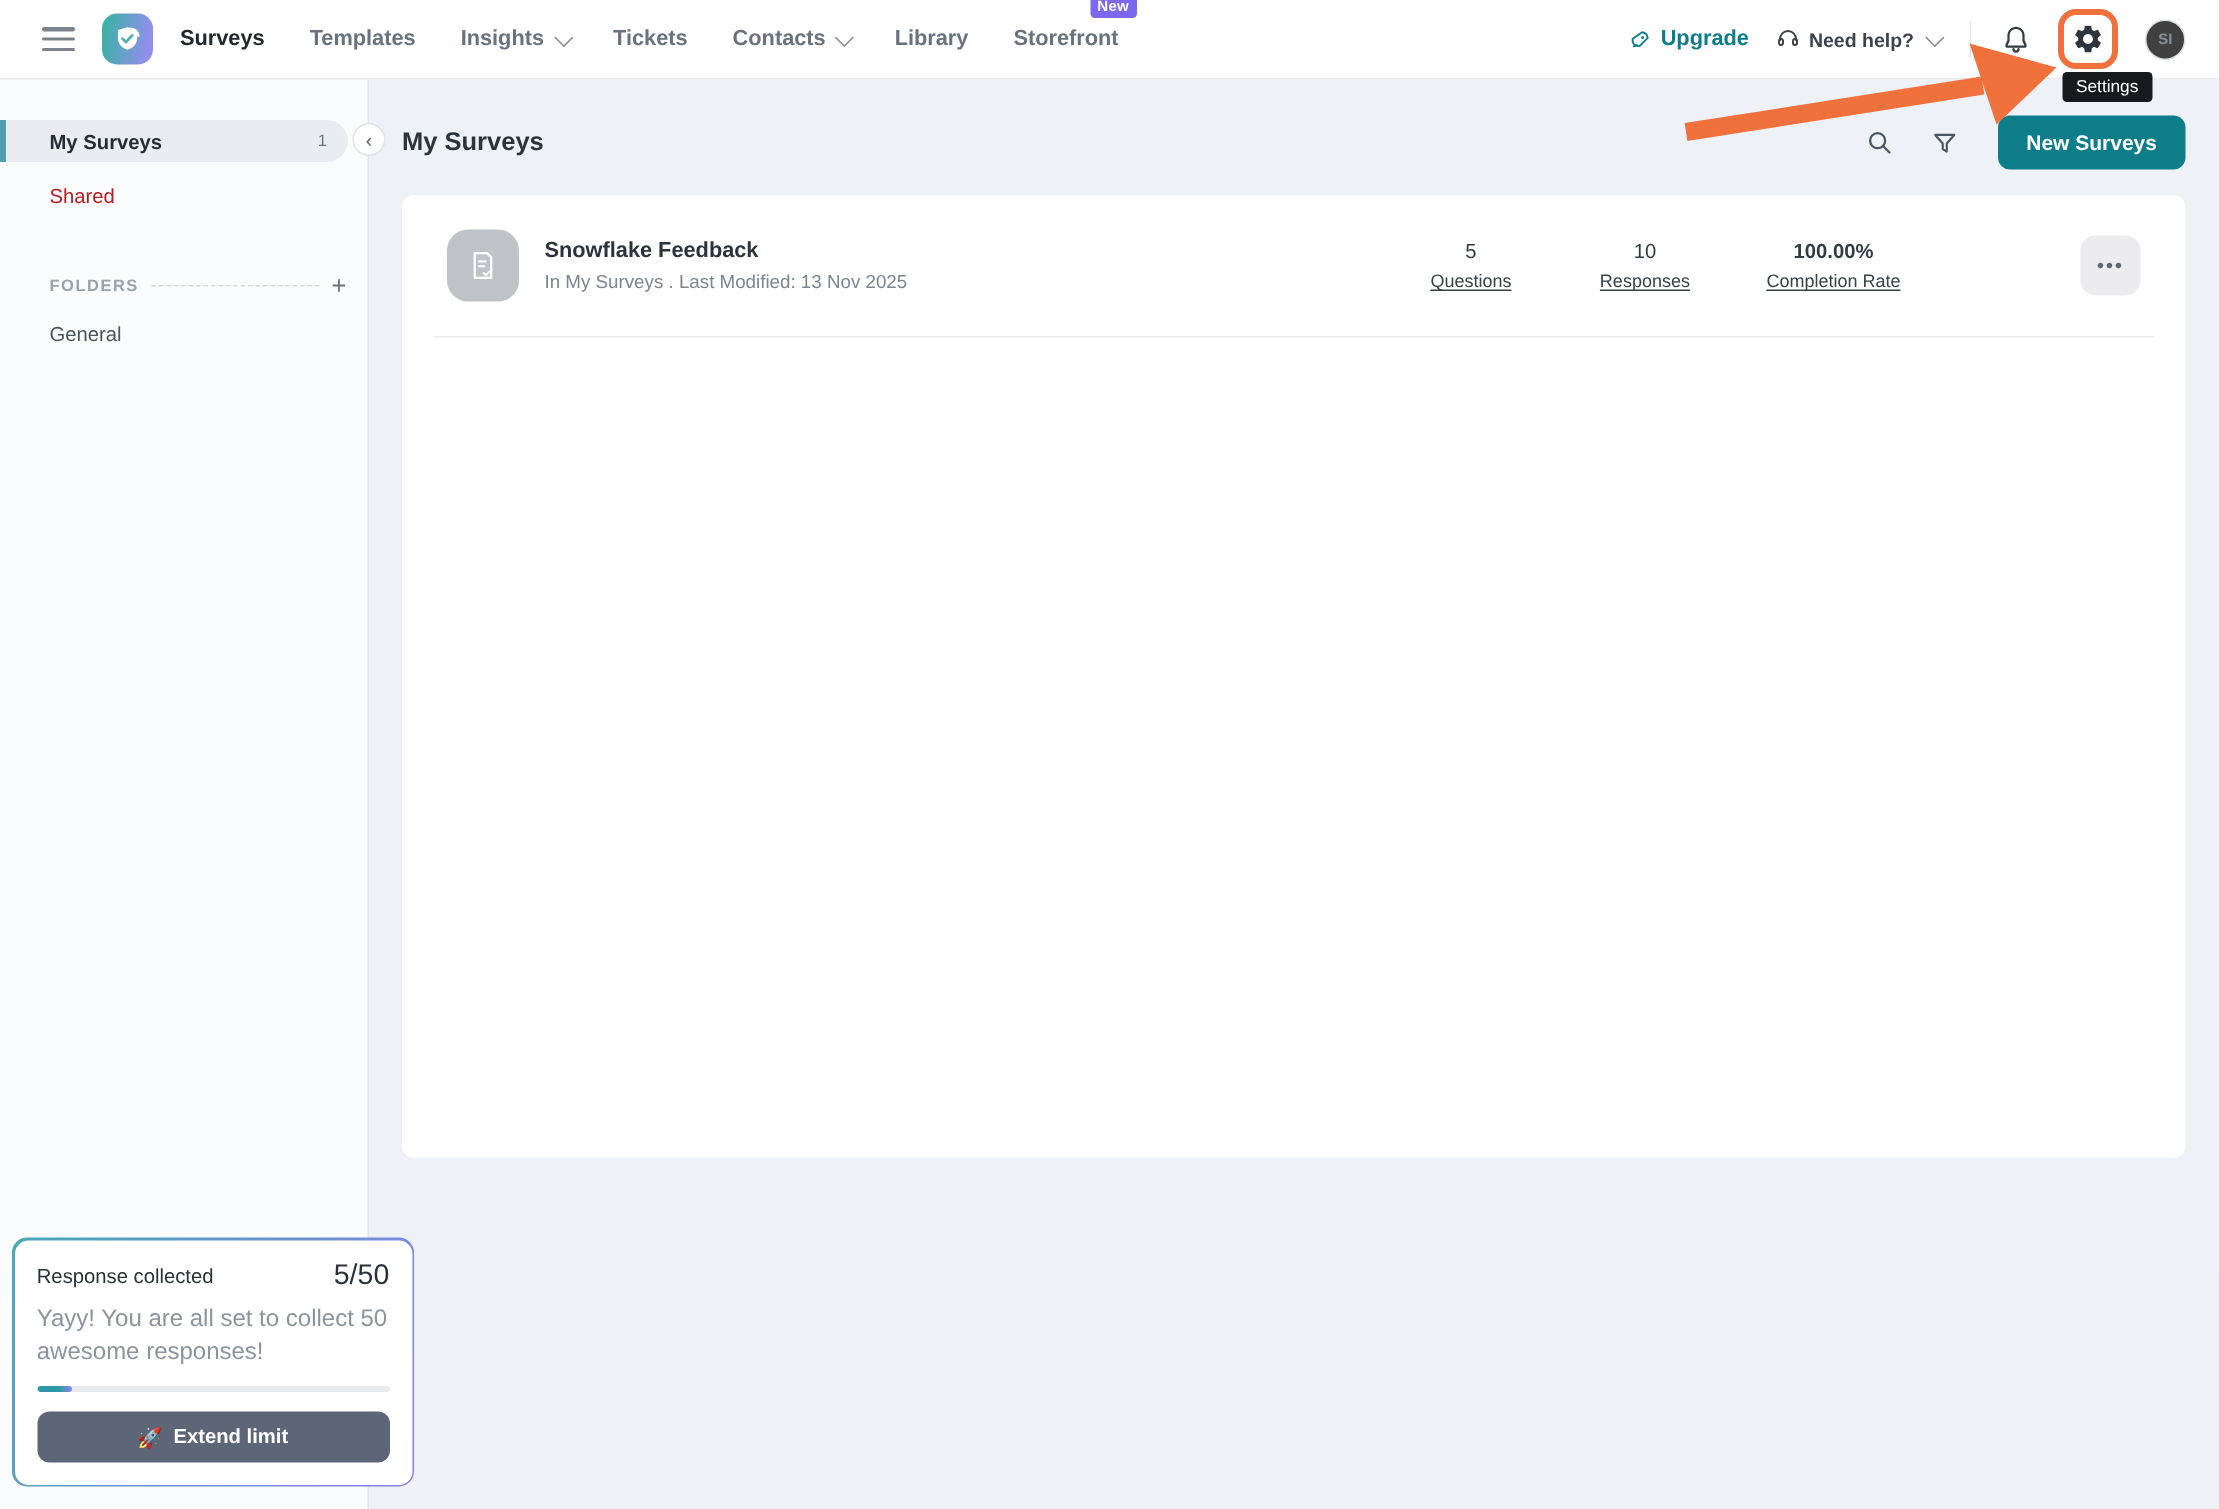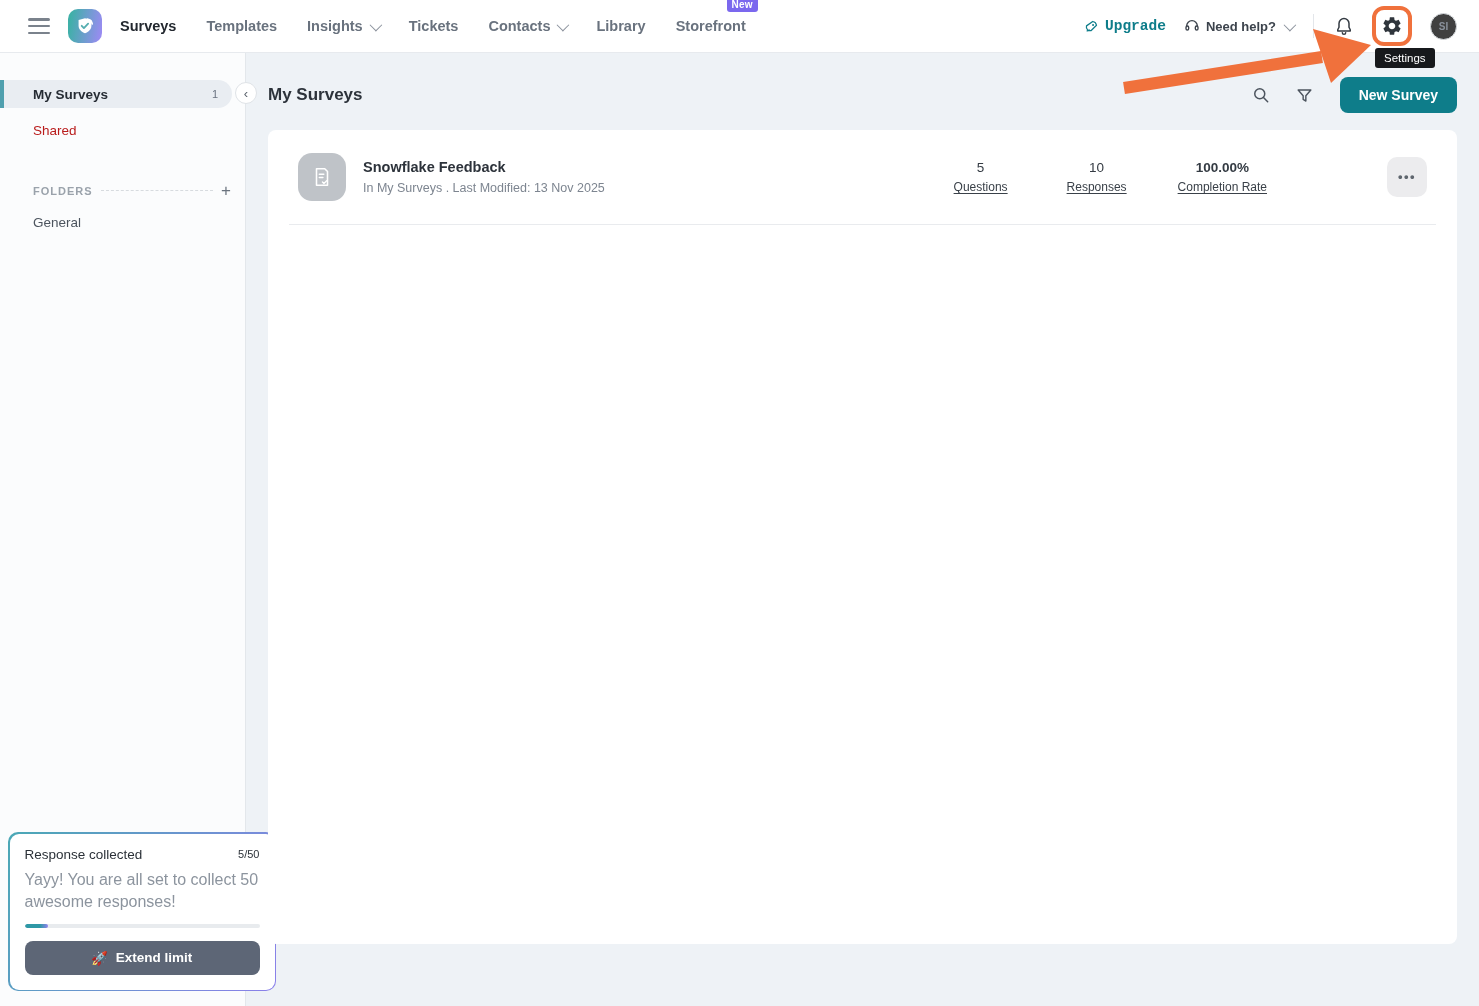--- a/index.html
+++ b/index.html
@@ -15,21 +15,21 @@
   .logo { width:34px; height:34px; border-radius:10px; background:linear-gradient(100deg,#3fb0a8 10%,#9a8bf2 95%);
     display:flex; align-items:center; justify-content:center; margin-right:18px; }
   .nav-items { display:flex; align-items:center; gap:30px; }
   .nav-item { font-size:14.5px; font-weight:600; color:#69727e; cursor:pointer; display:flex; align-items:center; gap:5px; position:relative; white-space:nowrap; }
   .nav-item.active { color:#22272e; font-weight:700; }
   .chev { width:9px; height:9px; border-right:1.6px solid #8a919c; border-bottom:1.6px solid #8a919c;
     transform:rotate(45deg) translateY(-2px); display:inline-block; margin-left:2px; }
   .new-badge { position:absolute; top:-21px; right:-12px; background:#7b68ee; color:#fff; font-size:10px; font-weight:700;
     padding:2px 5px; border-radius:3px; letter-spacing:.2px; }
   .nav-right { margin-left:auto; display:flex; align-items:center; gap:18px; }
-  .upgrade { display:flex; align-items:center; gap:6px; color:#0e7d8a; font-size:14.5px; font-weight:700; cursor:pointer;font-family:Liberation Mono, monospace; }
+  .upgrade { display:flex; align-items:center; gap:6px; color:#0e7d8a; font-size:14.5px; font-weight:700; cursor:pointer; }
   .need-help { display:flex; align-items:center; gap:6px; color:#3c434c; font-size:13px; font-weight:600; cursor:pointer; }
   .vdivider { width:1px; height:24px; background:#e3e6ea; margin:0 2px; }
   .icon-btn { background:none; border:none; cursor:pointer; display:flex; align-items:center; justify-content:center; }
   .gear-wrap { width:40px; height:40px; border:4px solid #f0713c; border-radius:12px; background:#fff;
     display:flex; align-items:center; justify-content:center; cursor:pointer; }
   .avatar { width:27px; height:27px; border-radius:50%; background:#404040; border:1px solid #d9dde1;
     display:flex; align-items:center; justify-content:center; font-size:10px; font-weight:700; color:#8a919c; cursor:pointer; }
 
   
   .tooltip { position:absolute; top:48px; left:1375px; background:#17191c; color:#fff; font-size:11.5px;
@@ -49,39 +49,39 @@
   .folders-line { flex:1; border-top:1px dashed #d7dbdf; }
   .plus-btn { font-size:17px; color:#6a737e; cursor:pointer; line-height:1; background:none; border:none; }
   .folder-item { margin-top:16px; font-size:13.5px; color:#4c545e; padding-left:33px; cursor:pointer; }
 
   
   .usage { position:absolute; left:8px; bottom:15px; width:268px; border-radius:10px; padding:1.5px;
     background:linear-gradient(120deg,#4aa8b5,#8b80ea); }
   .usage-inner { background:#ffffff; border-radius:9px; padding:13px 15px 15px; }
   .usage-head { display:flex; justify-content:space-between; align-items:center; }
   .usage-title { font-size:13.5px; color:#2b3138; }
-  .usage-count { font-size:11px; color:#2b3138; }
+  .usage-count { font-size:19px; color:#2b3138; }
   .usage-msg { margin-top:7px; font-size:16px; line-height:1.4; color:#8c949e; }
   .progress { margin-top:10px; height:4px; border-radius:2px; background:#e8ebee; overflow:hidden; }
   .progress-fill { height:100%; border-radius:2px; background:linear-gradient(90deg,#2e98a6 65%,#9183ee); }
   .extend-btn { margin-top:13px; width:100%; height:34px; border:none; border-radius:8px; background:#5d6676;
     color:#fff; font-size:13.5px; font-weight:700; font-family:"Liberation Sans",sans-serif; cursor:pointer;
     display:flex; align-items:center; justify-content:center; gap:7px; }
 
   
   .main { position:absolute; top:53px; left:247px; right:0; bottom:0; }
   .collapse-btn { position:absolute; left:-12px; top:29px; width:22px; height:22px; border-radius:50%;
     background:#fff; border:1px solid #dfe3e7; color:#5a626c; font-size:13px; line-height:19px; text-align:center; cursor:pointer; z-index:6; }
   .main-header { display:flex; align-items:center; padding:24px 22px 0 21px; }
   .page-title { font-size:17px; font-weight:700; color:#2d333b; }
   .header-actions { margin-left:auto; display:flex; align-items:center; gap:24px; }
   .new-survey-btn { background:#0e7d8a; color:#fff; border:none; border-radius:8px; font-family:"Liberation Sans",sans-serif;
     font-size:14px; font-weight:700; padding:10px 19px; cursor:pointer; margin-left:2px; }
 
-  .content-card { position:absolute; left:21px; right:22px; top:77px; height:814px; background:#fff; border-radius:8px; }
+  .content-card { position:absolute; left:21px; right:22px; top:77px; height:642px; background:#fff; border-radius:8px; }
   .survey-row { display:flex; align-items:center; margin:0 21px; padding:23px 9px 23px 9px; border-bottom:1px solid #e9ebee; cursor:pointer; }
   .survey-icon { width:48px; height:48px; border-radius:14px; background:#bfc3c8; display:flex; align-items:center; justify-content:center; flex:none; }
   .survey-info { margin-left:17px; flex:1; min-width:0; }
   .survey-name { font-size:14.5px; font-weight:700; color:#2d333b; }
   .survey-meta { margin-top:6px; font-size:12.5px; color:#7d8590; }
   .stats { display:flex; align-items:center; gap:46px; margin-right:120px; }
   .stat { text-align:center; min-width:70px; }
   .stat-value { font-size:13.5px; color:#343b43; }
   .stat:nth-child(3) .stat-value { font-weight:700; }
   .stat-label { margin-top:5px; font-size:12px; color:#3a4149; text-decoration:underline; text-underline-offset:2px; cursor:pointer; }
@@ -201,21 +201,21 @@
           <svg width="20" height="20" viewBox="0 0 24 24">
             <circle cx="10.5" cy="10.5" r="6" fill="none" stroke="#4c545e" stroke-width="1.8"></circle>
             <line x1="15" y1="15" x2="20" y2="20" stroke="#4c545e" stroke-width="1.8" stroke-linecap="round"></line>
           </svg>
         </button>
         <button class="icon-btn">
           <svg width="19" height="19" viewBox="0 0 24 24">
             <path d="M4 5h16l-6.3 7.2V19l-3.4-2v-4.8z" fill="none" stroke="#4c545e" stroke-width="1.8" stroke-linejoin="round"></path>
           </svg>
         </button>
-        <button class="new-survey-btn">New Survey</button>
+        <button class="new-survey-btn">New Surveys</button>
       </div>
     </div>
 
     <section class="content-card">
       <div class="survey-row">
         <div class="survey-icon">
           <svg width="22" height="22" viewBox="0 0 24 24">
             <path d="M6 3h9l3 3v15H6z" fill="none" stroke="#ffffff" stroke-width="1.7" stroke-linejoin="round"></path>
             <line x1="9" y1="9" x2="14" y2="9" stroke="#ffffff" stroke-width="1.5" stroke-linecap="round"></line>
             <line x1="9" y1="12.5" x2="13" y2="12.5" stroke="#ffffff" stroke-width="1.5" stroke-linecap="round"></line>

